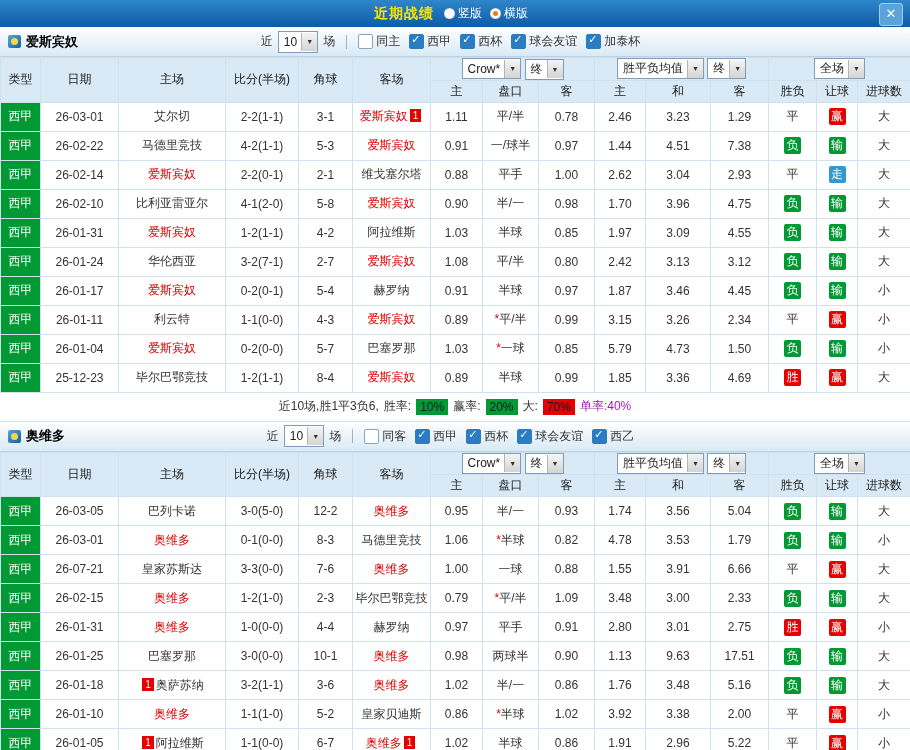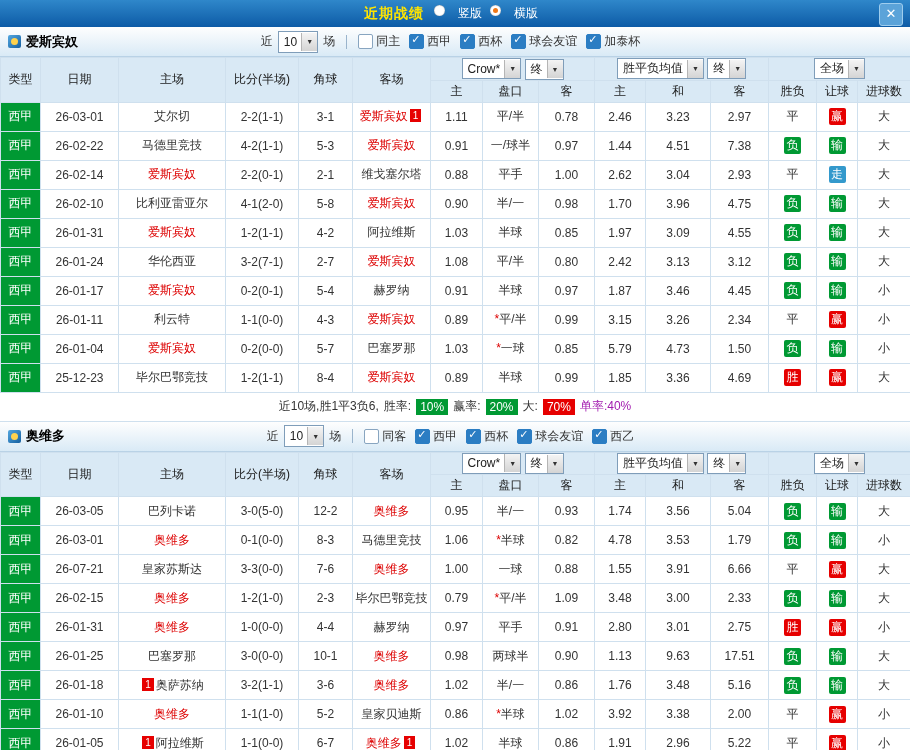--- a/index.html
+++ b/index.html
@@ -4,21 +4,21 @@
 <style>
   html,body{margin:0;padding:0}
   body{width:910px;height:750px;overflow:hidden;background:#fff;
        font-family:"Liberation Sans","DejaVu Sans",sans-serif;font-size:12px;color:#333}
 
   
   .titlebar{height:27px;background:linear-gradient(180deg,#2f87ca,#0d5ba6);position:relative;
             display:flex;align-items:center;justify-content:center;color:#fff}
   .titlebar .title{color:#ffe400;font-weight:bold;font-size:14px;letter-spacing:1px}
   .radio-group{display:inline-flex;align-items:center;margin-left:10px}
-  .radio-item{display:inline-flex;align-items:flex-start;gap:13px;margin-right:8px;cursor:pointer}
+  .radio-item{display:inline-flex;align-items:center;gap:3px;margin-right:8px;cursor:pointer}
   .radio{width:11px;height:11px;border-radius:50%;background:#fff;box-shadow:inset 0 0 1px #456;position:relative}
   .radio.checked::after{content:"";position:absolute;left:3px;top:3px;right:3px;bottom:3px;border-radius:50%;background:#f07818}
   .close-btn{position:absolute;right:7px;top:3px;width:22px;height:21px;background:#5ba3d9;border:1px solid #9ecdee;
              border-radius:3px;color:#fff;font-size:13px;font-weight:bold;line-height:19px;text-align:center;cursor:pointer}
 
   
   .section-head{height:29px;background:linear-gradient(180deg,#fefefe,#d9eaf6);border-bottom:1px solid #b9d2e6;
                 position:relative;display:flex;align-items:center;justify-content:center}
   .team-block{position:absolute;left:8px;top:0;bottom:0;display:flex;align-items:center;gap:5px}
   .team-icon{width:13px;height:13px;border-radius:2px;background:linear-gradient(135deg,#53a7e0,#155f9f);position:relative}
@@ -51,21 +51,21 @@
   .rc{display:inline-block;background:#e60000;color:#fff;font-size:10px;line-height:13px;height:13px;
       padding:0 3px;margin:0 2px;vertical-align:1px}
   .bdg{display:inline-block;width:17px;height:17px;line-height:17px;border-radius:2px;color:#fff;font-size:12px}
   .bdg-red{background:#e60000}
   .bdg-green{background:#009933}
   .bdg-blue{background:#3399cc}
 
   
   .summary{height:28px;display:flex;align-items:center;justify-content:center;gap:5px;
            border-bottom:1px solid #cfe0ee;background:#fff;font-size:12px}
-  .pct{color:#ffffff;padding:1px 4px}
+  .pct{color:#0f172a;padding:1px 4px}
   .bg-green{background:#009933}
   .bg-red{background:#e60000}
 </style>
 </head>
 <body>
 
 <div class="titlebar">
   <span class="title">近期战绩</span>
   <span class="radio-group">
       <span class="radio-item">
@@ -190,21 +190,21 @@
           <td>26-03-01</td>
           <td class="team-cell"><span>艾尔切</span></td>
           <td class="t-red score-cell">2-2(1-1)</td>
           <td>3-1</td>
           <td class="team-cell"><span class="t-red">爱斯宾奴</span><span class="rc">1</span></td>
           <td class="t-red">1.11</td>
           <td><span>平/半</span></td>
           <td class="t-red">0.78</td>
           <td>2.46</td>
           <td>3.23</td>
-          <td>2.97</td>
+          <td>1.29</td>
           <td><span>平</span></td>
           <td><span class="bdg bdg-red">赢</span></td>
           <td class="t-red">大</td>
         </tr>
         <tr>
           <td class="cell-type">西甲</td>
           <td>26-02-22</td>
           <td class="team-cell"><span>马德里竞技</span></td>
           <td class="t-red score-cell">4-2(1-1)</td>
           <td>5-3</td>

